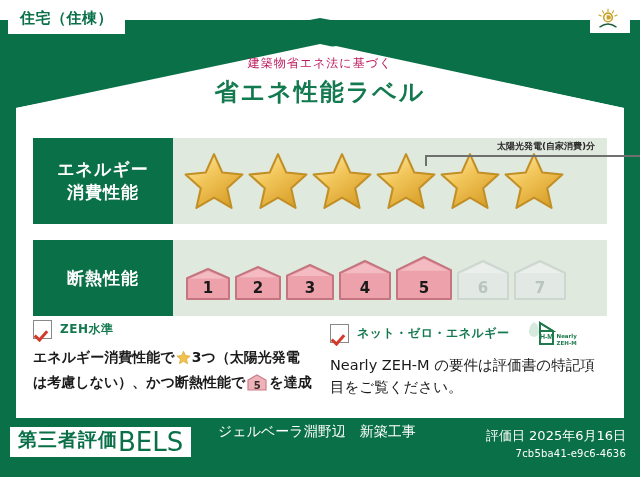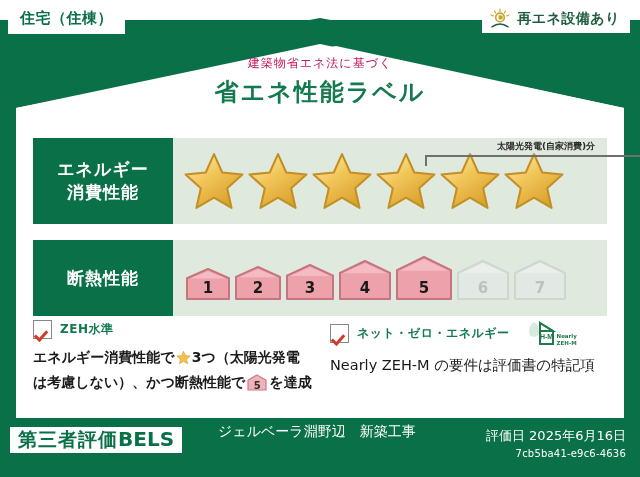--- a/index.html
+++ b/index.html
@@ -81,21 +81,21 @@
     font-size:10px;font-weight:bold;color:#3a2a2a;}
 
   .zehm-logo{margin-left:4px;display:flex;align-items:flex-end;gap:1px;}
   .zehm-cap{font-size:5.5px;color:#1f7a4d;font-weight:bold;line-height:1.15;text-align:left;}
 
   
   .footer{position:absolute;left:0;bottom:0;width:640px;height:56px;background:#0a7048;}
   .bels{position:absolute;left:10px;top:6px;background:#ffffff;padding:0 8px;
     display:flex;align-items:flex-start;}
   .bels .b1{color:#0a7048;font-weight:bold;font-size:19px;letter-spacing:1px;}
-  .bels .b2{color:#0a7048;font-weight:bold;font-size:20px;letter-spacing:0px;font-style:normal;}
+  .bels .b2{color:#0a7048;font-weight:normal;font-size:26px;letter-spacing:0px;font-style:normal;}
   .bldg{position:absolute;left:218px;top:2px;color:#ffffff;font-size:14px;}
   .evalbox{position:absolute;right:14px;top:6px;text-align:right;color:#ffffff;}
   .evaldate{font-size:13px;}
   .evalid{font-size:10px;margin-top:3px;letter-spacing:0.2px;}
 </style>
 </head>
 <body>
 
 <div class="label-root">
 
@@ -112,21 +112,20 @@
         <line x1="12" y1="1" x2="12" y2="3.4"></line>
         <line x1="6.5" y1="2.8" x2="7.6" y2="4.9"></line>
         <line x1="17.5" y1="2.8" x2="16.4" y2="4.9"></line>
         <line x1="3" y1="7" x2="5.2" y2="8"></line>
         <line x1="21" y1="7" x2="18.8" y2="8"></line>
       </g>
       <circle cx="12" cy="9.4" r="4.3" fill="none" stroke="#c9a227" stroke-width="1.6"></circle>
       <path d="M10.6 7.2 h2.1 a2.2 2.2 0 0 1 0 4.4 h-2.1 z" fill="#c9a227"></path>
       <path d="M4 18.8 q8 -5.6 16 0" fill="none" stroke="#1f5d3e" stroke-width="1.5" stroke-linecap="round"></path>
     </svg>
-    <div class="rtxt">再エネ設備あり</div>
   </div>
 
   <div class="title-wrap">
     <div class="title-sub">建築物省エネ法に基づく</div>
     <div class="title-main">省エネ性能ラベル</div>
   </div>
 
   <div class="row row-energy">
     <div class="row-head">
       <div>エネルギー</div>
@@ -291,20 +290,21 @@
           <text x="24.5" y="19" font-size="7" font-weight="bold" fill="#1f7a4d" text-anchor="middle" font-family="Liberation Sans, sans-serif">H-M</text>
         </svg>
         <div class="zehm-cap">
           <div>Nearly</div>
           <div>ZEH-M</div>
         </div>
       </div>
     </div>
     <div class="col-desc">
       <div>Nearly ZEH-M の要件は評価書の特記項</div>
+      <div>目をご覧ください。</div>
     </div>
   </div>
 
   <div class="footer">
     <div class="bels">
       <div class="b1">第三者評価</div>
       <div class="b2">BELS</div>
     </div>
     <div class="bldg">ジェルベーラ淵野辺　新築工事</div>
     <div class="evalbox">

